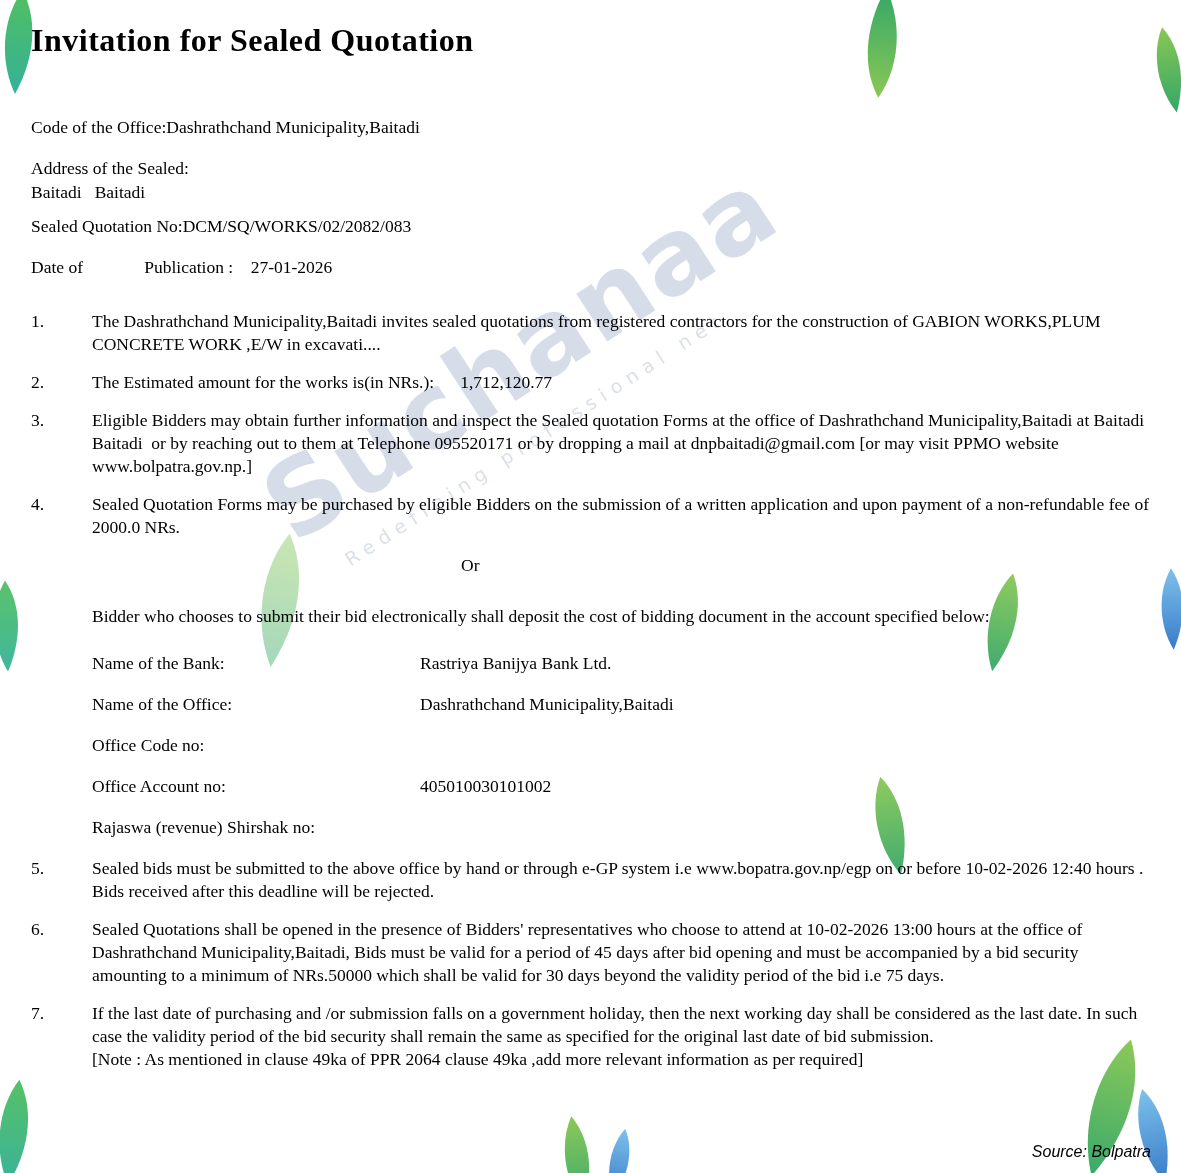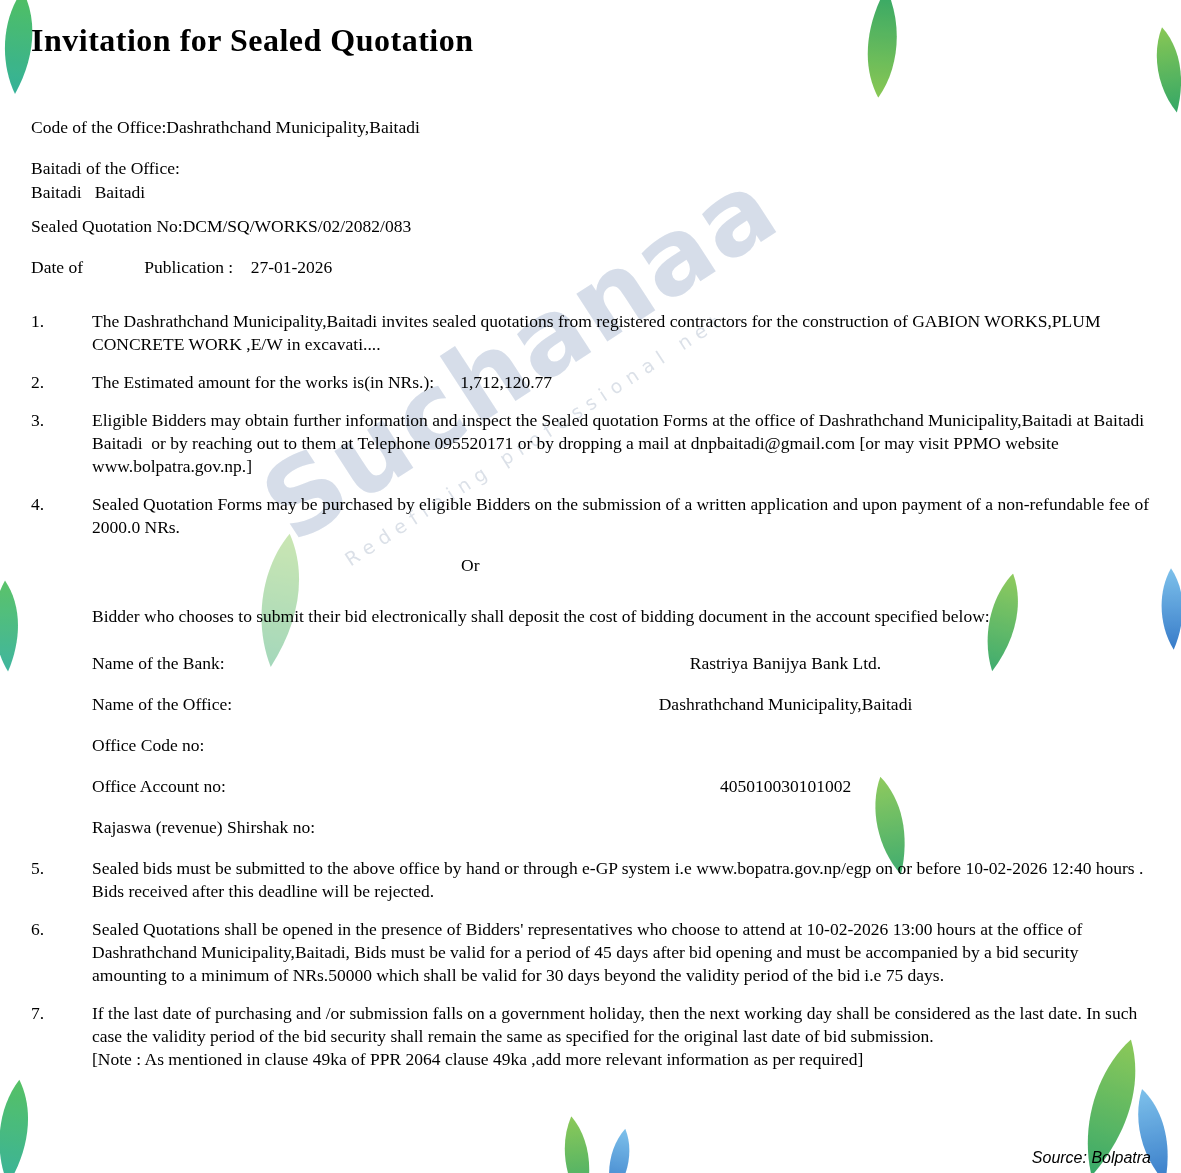--- a/index.html
+++ b/index.html
@@ -50,26 +50,26 @@
   .item2-row { display:flex; flex:1 1 auto; }
   .item2-row .amount { margin-left:26px; white-space:pre; }
   .item2-row .vat-note { margin-left:auto; position:relative; top:5px; white-space:pre; }
 
   .or-line { font-size:17.5px; line-height:23px; margin:14px 0 28px 430px; }
   .intro-line { font-size:17.5px; line-height:23px; margin-left:61px; margin-bottom:24px; white-space:pre-wrap; }
 
   .bank-block { margin-left:61px; margin-bottom:2px; }
   .bank-row { display:flex; font-size:17.5px; line-height:23px; margin-bottom:18px; }
   .bank-row .blabel { flex:0 0 328px; white-space:pre-wrap; }
-  .bank-row .bvalue { flex:1 1 auto; white-space:pre-wrap;text-align:center; }
+  .bank-row .bvalue { flex:1 1 auto; white-space:pre-wrap; }
 
   .item .note-line { margin-top:0; white-space:pre-wrap; }
 
   .footer-source {
-    position:absolute; right:30px; bottom:6px; z-index:1;
+    position:absolute; right:30px; bottom:12px; z-index:1;
     font-family:"Liberation Sans", sans-serif; font-style:italic; font-size:16px;
   }
 </style>
 </head>
 <body>
 
 <div class="page">
 
   <svg width="0" height="0" style="position:absolute" aria-hidden="true">
     <defs>
@@ -158,21 +158,21 @@
     <div class="wm-brand">Suchanaa</div>
     <div class="wm-tagline">Redefining  professional net</div>
   </div>
 
   <div class="content">
 
     <h1 class="doc-title">Invitation for Sealed Quotation</h1>
 
     <p class="meta-line mb17">Code of the Office:Dashrathchand Municipality,Baitadi</p>
 
-    <p class="meta-line">Baitadi of the Office:</p>
+    <p class="meta-line">Address of the Sealed:</p>
     <p class="meta-line mb10">Baitadi   Baitadi</p>
 
     <p class="meta-line mb17">Sealed Quotation No:DCM/SQ/WORKS/02/2082/083</p>
 
     <p class="meta-line mb16">Date of              Publication :    27-01-2026</p>
 
     <div class="item">
       <div class="num">1.</div>
       <div class="itext">The Dashrathchand Municipality,Baitadi invites sealed quotations from registered contractors for the construction of GABION WORKS,PLUM CONCRETE WORK ,E/W in excavati....</div>
     </div>

